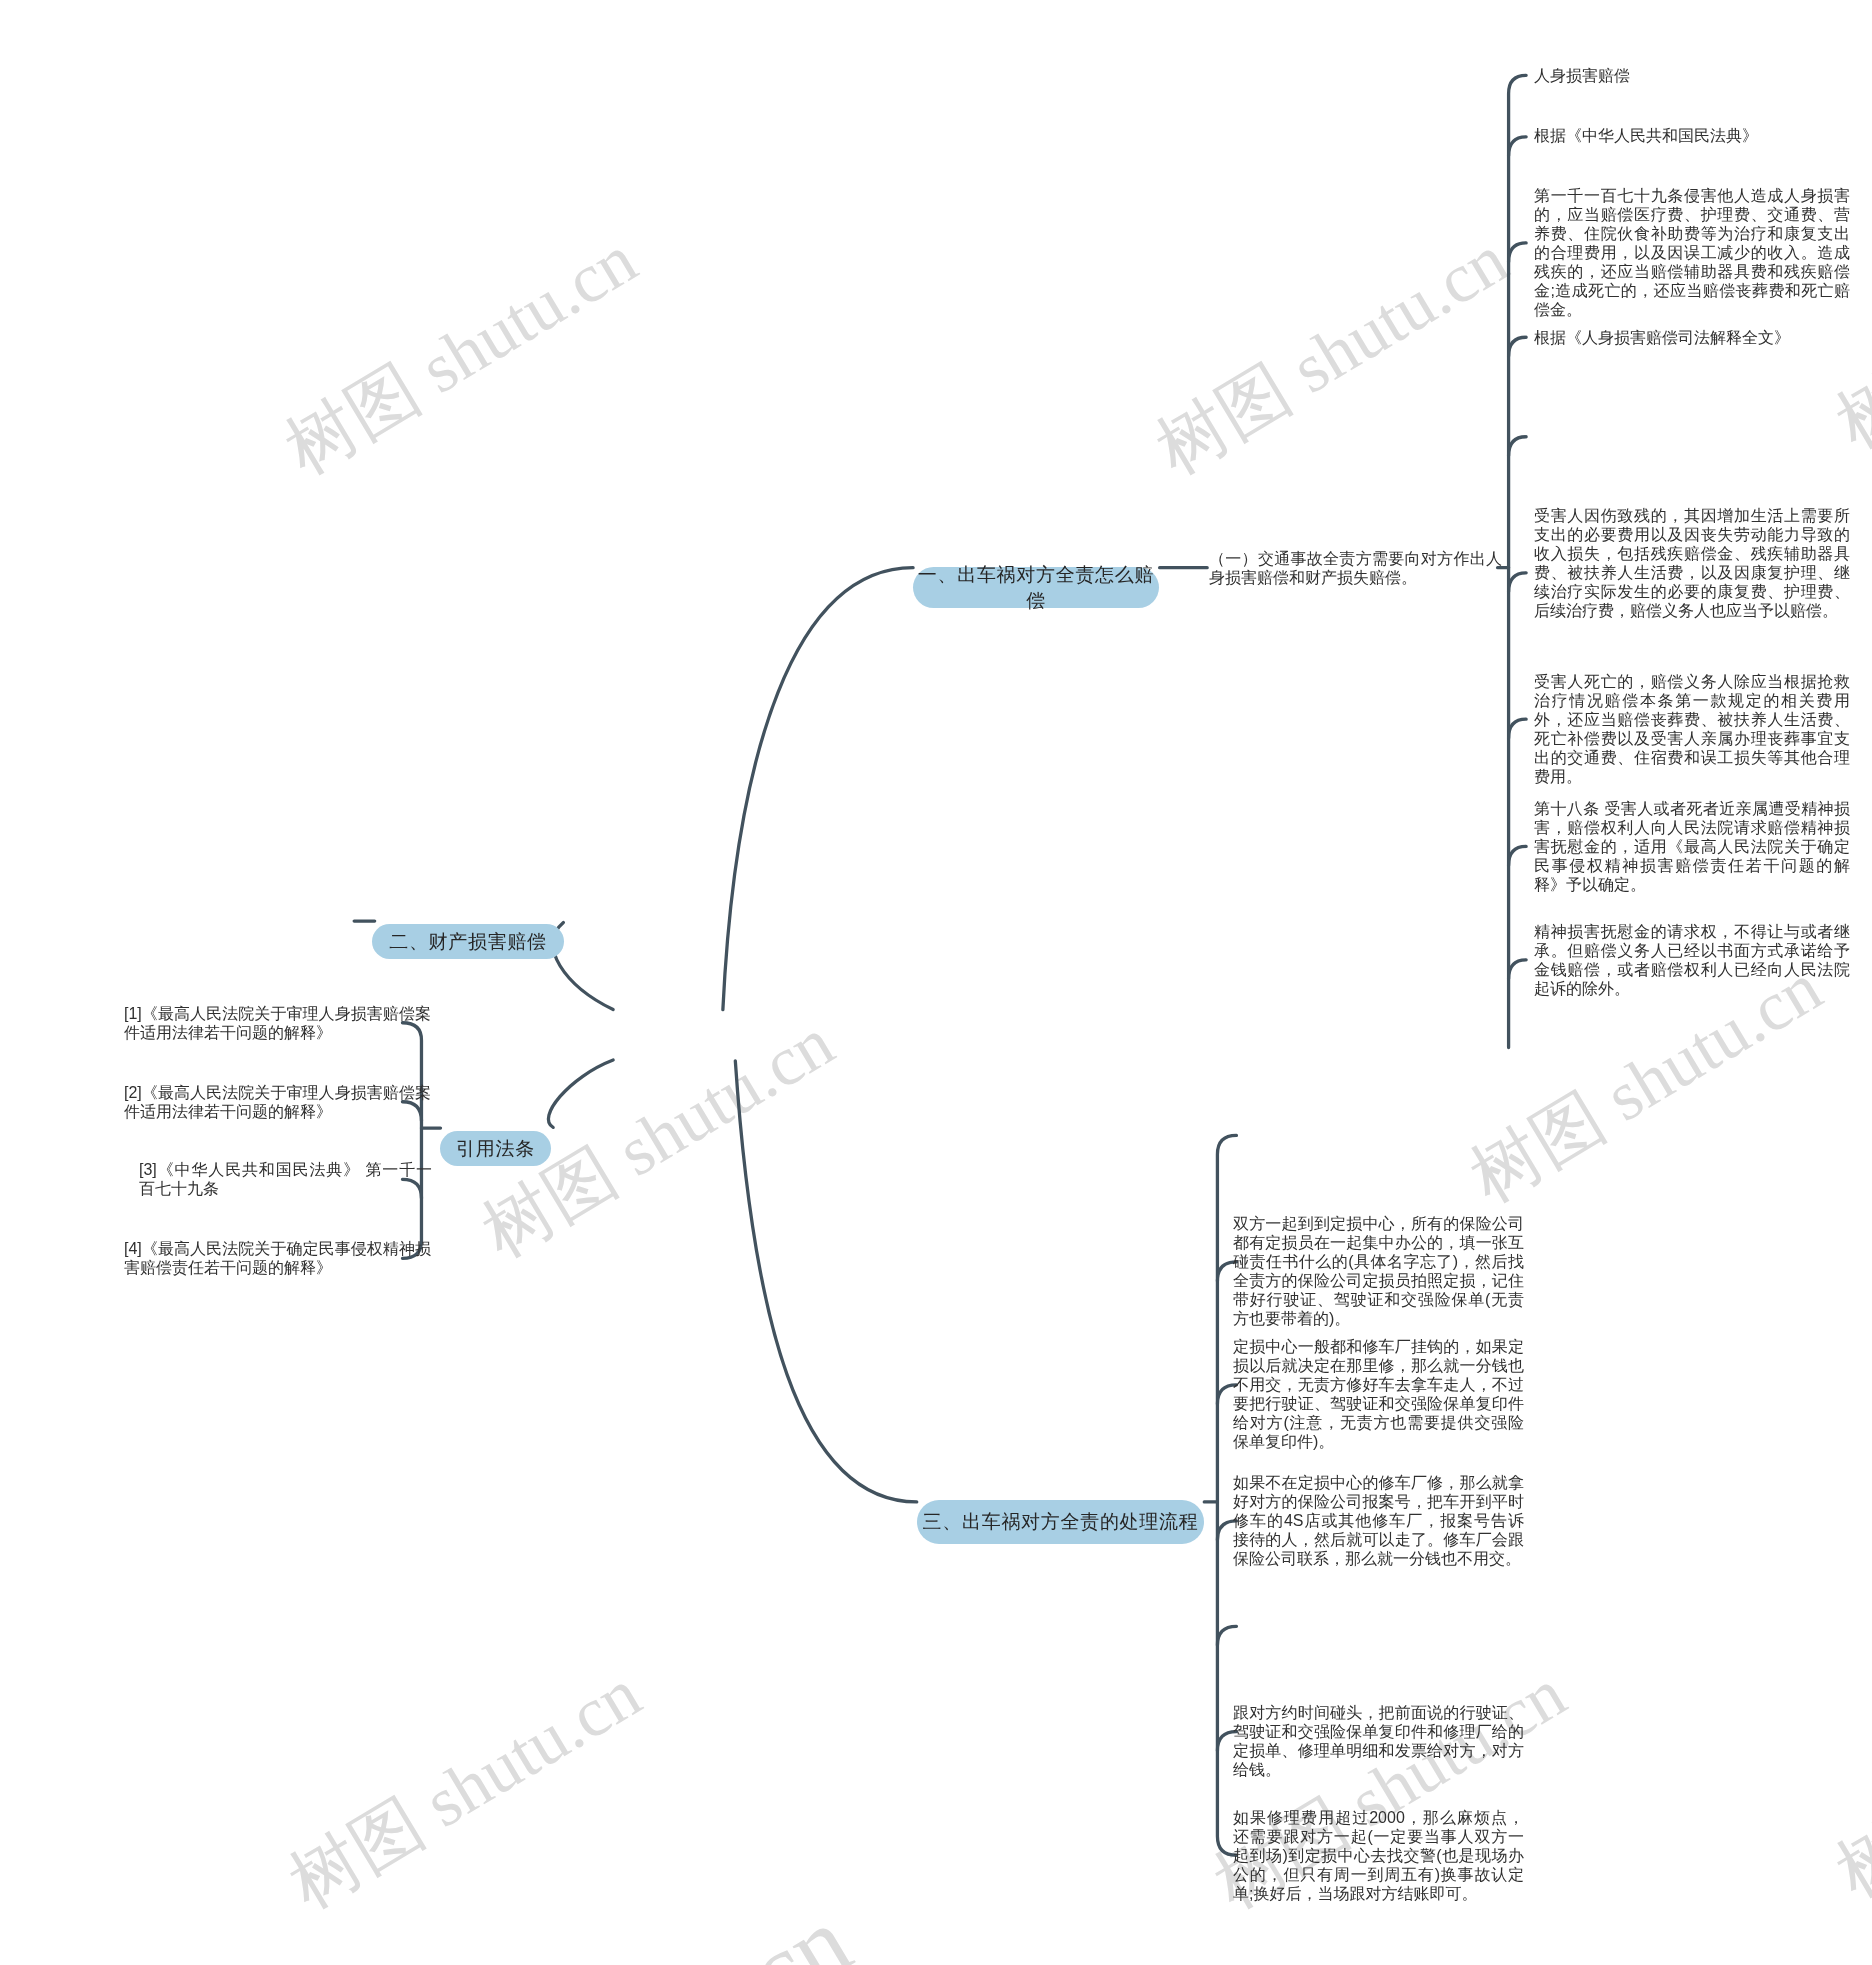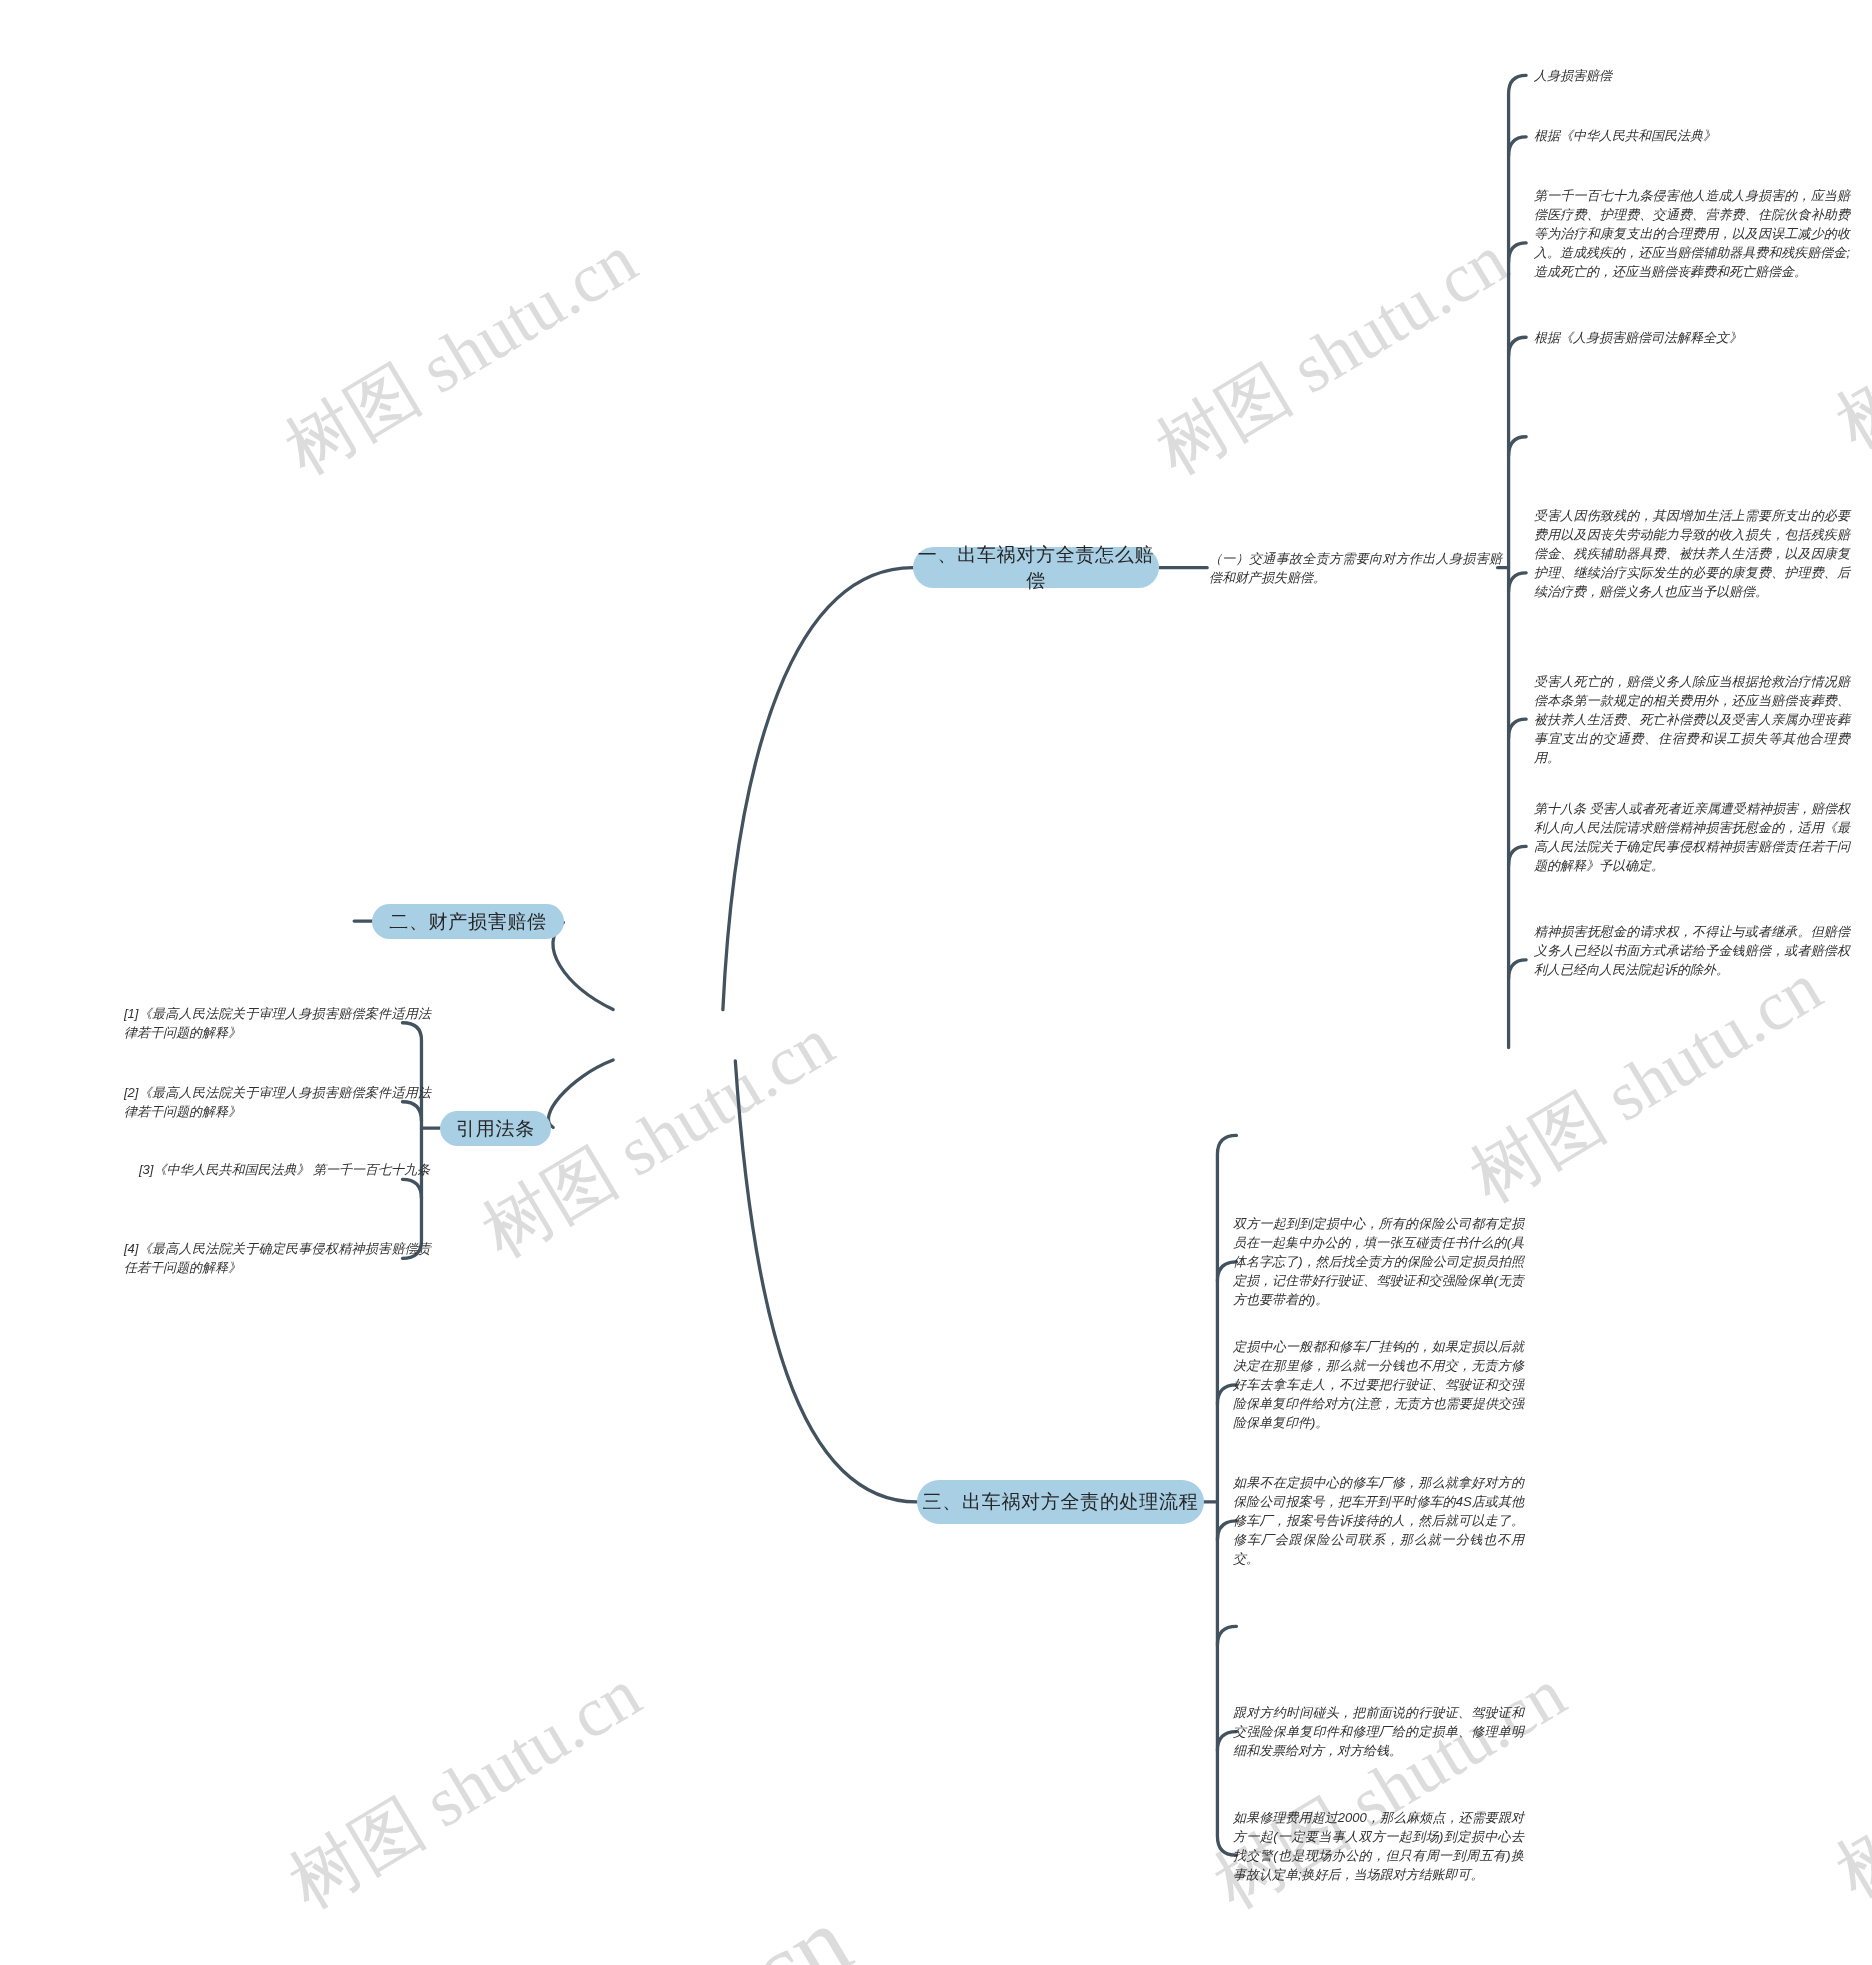--- a/index.html
+++ b/index.html
@@ -3,24 +3,24 @@
 <meta charset="utf-8">
 <style>
   html,body{margin:0;padding:0;background:#fff;}
   .stage{position:relative;width:1873px;height:1965px;background:#ffffff;overflow:hidden;
          font-family:"Liberation Sans","DejaVu Sans",sans-serif;color:#303030;}
   .wm{position:absolute;white-space:nowrap;color:#dcdcdc;font-family:"Liberation Serif","DejaVu Serif",serif;
       font-size:70px;transform:translate(-50%,-50%) rotate(-31deg);z-index:0;user-select:none;}
   .wm.big{font-size:100px;}
   svg.links{position:absolute;left:0;top:0;z-index:1;}
   .pill{position:absolute;z-index:2;display:flex;align-items:center;justify-content:center;
-        border-radius:25px;text-align:center;}
+        border-radius:25px;text-align:center;margin-top:20px;}
   .pill.blue{background:#a8cfe4;color:#262626;font-size:19px;letter-spacing:0.7px;}
   .pill.dark{background:#4a5b69;color:#ffffff;font-size:26px;letter-spacing:1.5px;}
-  .txt{position:absolute;z-index:2;font-size:13px;line-height:19px;color:#303030;text-align:justify;font-style:italic;}
+  .txt{position:absolute;z-index:2;font-size:16px;line-height:19px;color:#303030;text-align:justify;}
 </style>
 </head>
 <body>
 
 <div class="stage">
 
   <div class="wm" style="left:461px;top:355px">树图 shutu.cn</div>
   <div class="wm" style="left:1332px;top:355px">树图 shutu.cn</div>
   <div class="wm" style="left:2012px;top:329px">树图 shutu.cn</div>
   <div class="wm" style="left:658px;top:1138px">树图 shutu.cn</div>

